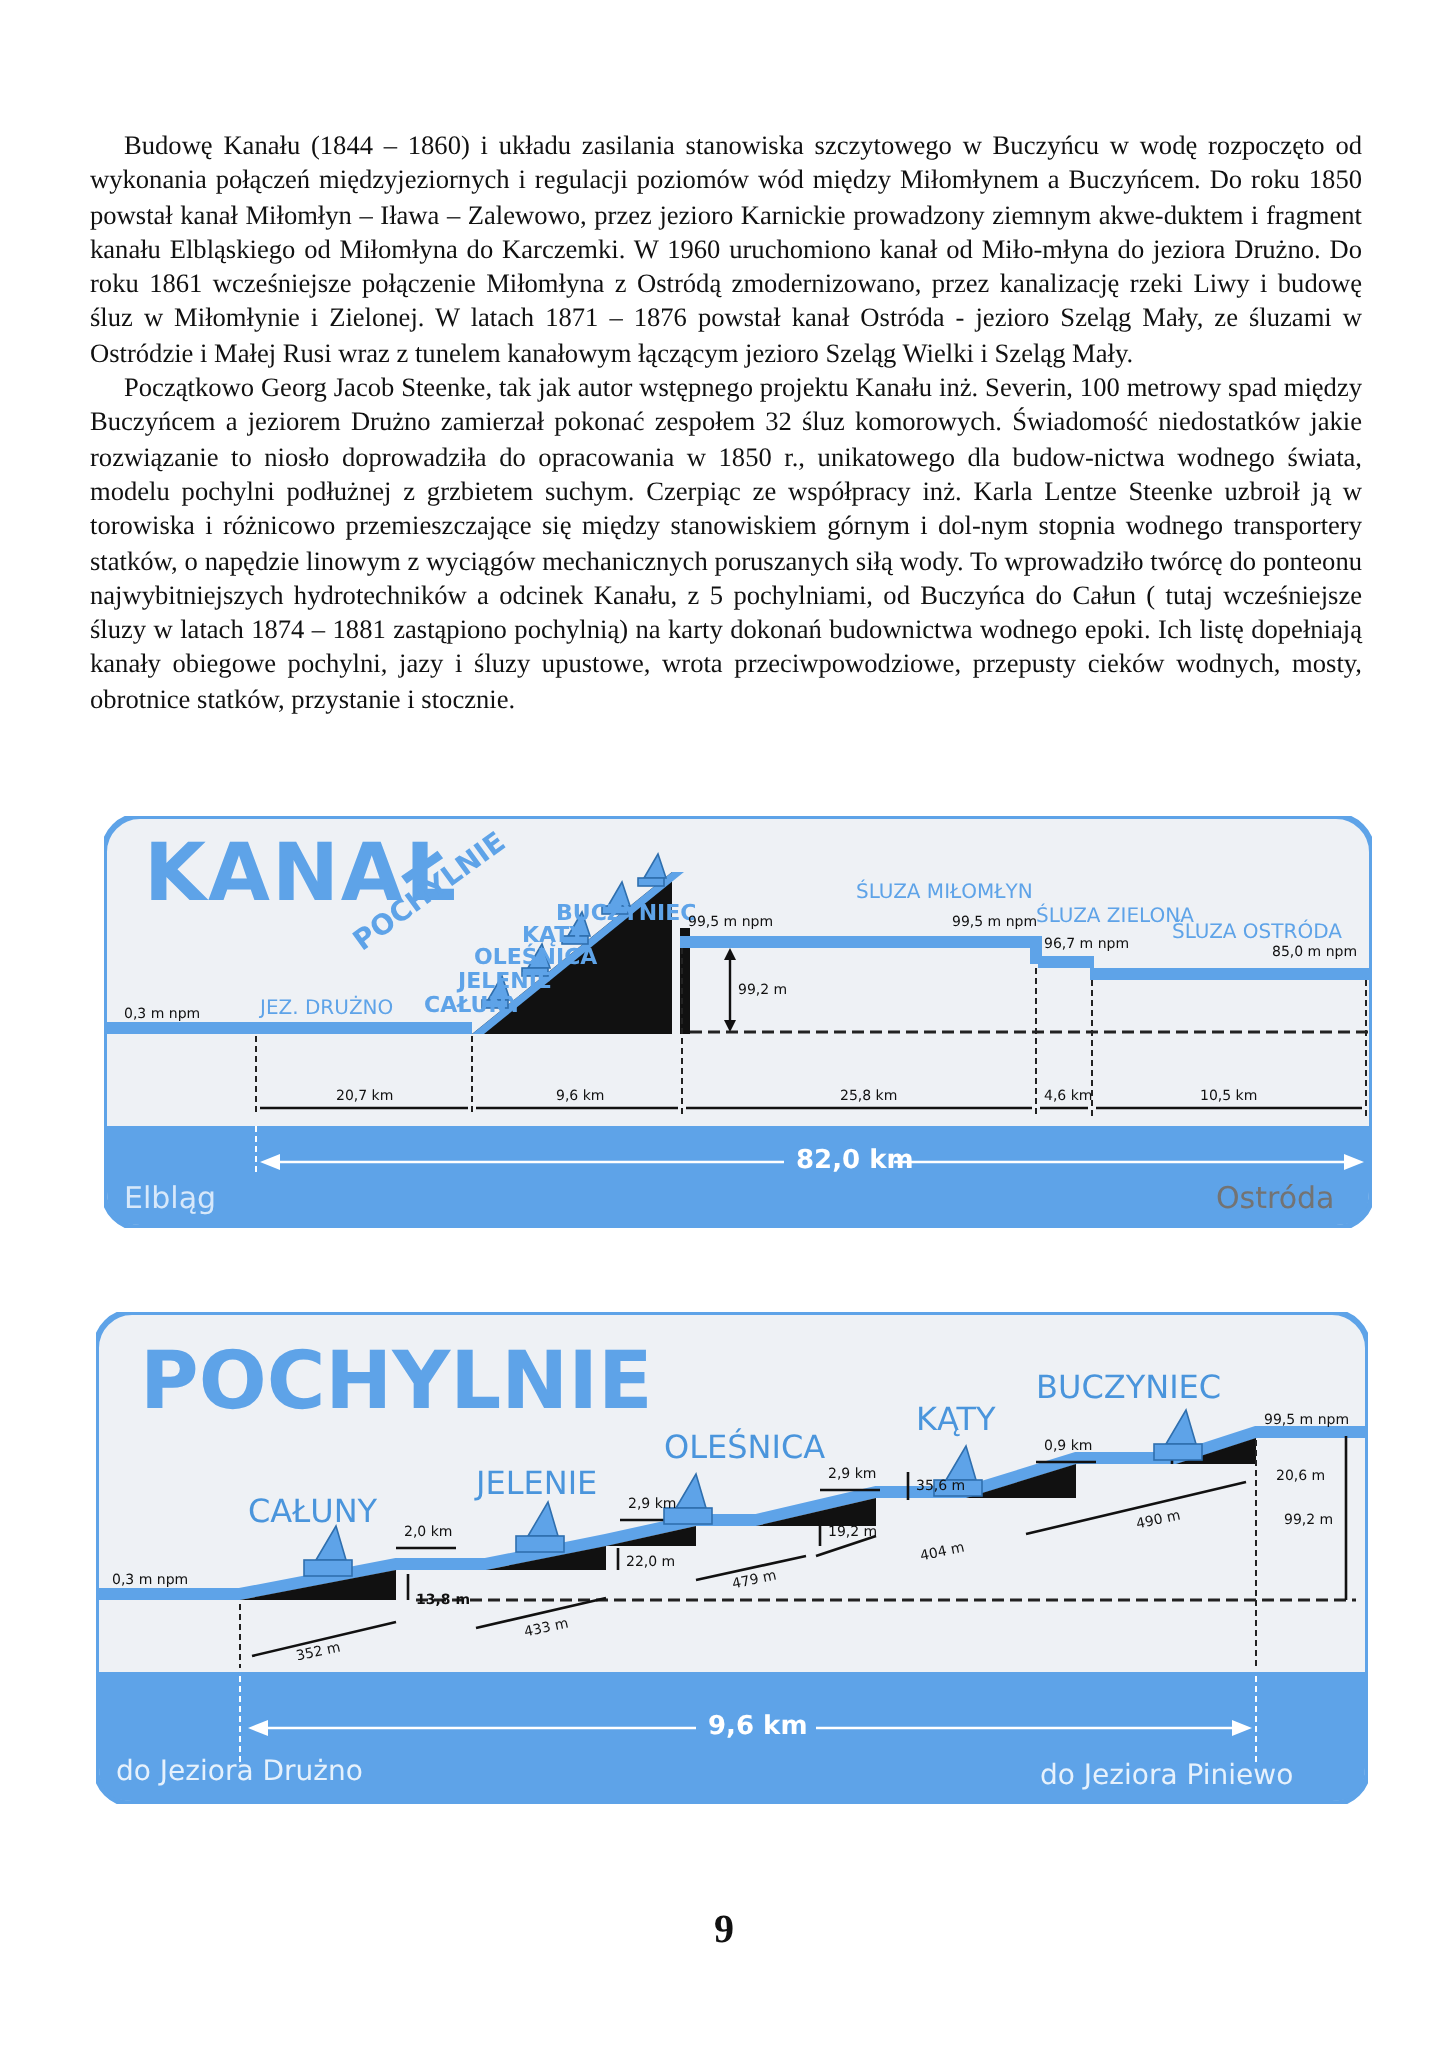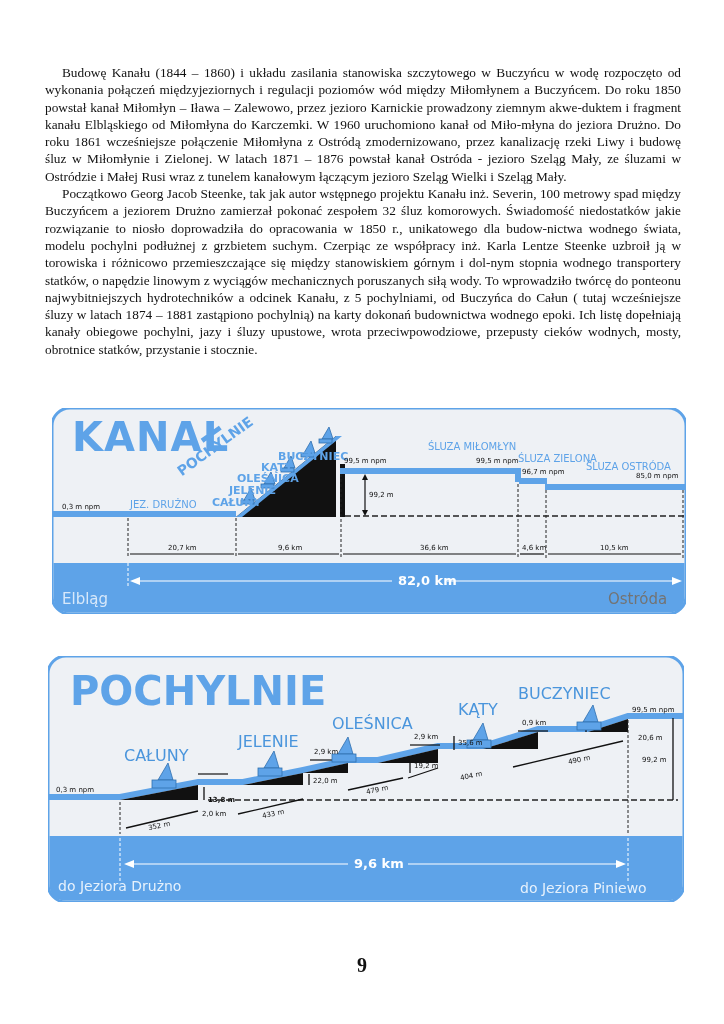--- a/index.html
+++ b/index.html
@@ -99,21 +99,21 @@
     <div class="t-sans" style="position:absolute;left:292px;top:49px;font-size:7px;color:#111;">99,5 m npm</div>
     <div class="t-sans" style="position:absolute;left:424px;top:49px;font-size:7px;color:#111;">99,5 m npm</div>
     <div class="t-sans" style="position:absolute;left:470px;top:60px;font-size:7px;color:#111;">96,7 m npm</div>
     <div class="t-sans" style="position:absolute;left:584px;top:64px;font-size:7px;color:#111;">85,0 m npm</div>
     <div class="t-sans" style="position:absolute;left:376px;top:33px;font-size:10px;color:#5ea3e8;">ŚLUZA MIŁOMŁYN</div>
     <div class="t-sans" style="position:absolute;left:466px;top:45px;font-size:10px;color:#5ea3e8;">ŚLUZA ZIELONA</div>
     <div class="t-sans" style="position:absolute;left:534px;top:53px;font-size:10px;color:#5ea3e8;">ŚLUZA OSTRÓDA</div>
     <div class="t-sans" style="position:absolute;left:317px;top:83px;font-size:7px;color:#111;">99,2 m</div>
     <div class="t-sans" style="position:absolute;left:116px;top:136px;font-size:7px;color:#111;">20,7 km</div>
     <div class="t-sans" style="position:absolute;left:226px;top:136px;font-size:7px;color:#111;">9,6 km</div>
-    <div class="t-sans" style="position:absolute;left:368px;top:136px;font-size:7px;color:#111;">36,6 km</div>
+    <div class="t-sans" style="position:absolute;left:368px;top:136px;font-size:7px;color:#111;">25,8 km</div>
     <div class="t-sans" style="position:absolute;left:470px;top:136px;font-size:7px;color:#111;">4,6 km</div>
     <div class="t-sans" style="position:absolute;left:548px;top:136px;font-size:7px;color:#111;">10,5 km</div>
     <div class="t-sans" style="position:absolute;left:346px;top:165px;font-size:13px;font-weight:bold;color:#fff;">82,0 km</div>
     <div class="t-sans" style="position:absolute;left:10px;top:182px;font-size:15px;color:#d7e8fa;">Elbląg</div>
     <div class="t-sans" style="position:absolute;left:556px;top:182px;font-size:15px;color:#737373;">Ostróda</div>
   </div>
 
   <div class="fig" style="left:48px; top:656px;">
     <svg width="636" height="246" viewBox="0 0 636 246" xmlns="http://www.w3.org/2000/svg">
       <rect x="0" y="0" width="636" height="246" rx="18" fill="#eef1f5" stroke="#5ea3e8" stroke-width="3"></rect>
@@ -175,21 +175,21 @@
         <path d="M535 66 l10 -17 l5 17 z"></path>
           <rect x="529" y="66" width="24" height="8"></rect>
       </g>
     </svg>
     <div class="t-sans" style="position:absolute;left:22px;top:12px;font-size:40px;font-weight:bold;color:#5ea3e8;">POCHYLNIE</div>
     <div class="t-sans" style="position:absolute;left:76px;top:90px;font-size:16px;color:#4a95dc;">CAŁUNY</div>
     <div class="t-sans" style="position:absolute;left:190px;top:76px;font-size:16px;color:#4a95dc;">JELENIE</div>
     <div class="t-sans" style="position:absolute;left:284px;top:58px;font-size:16px;color:#4a95dc;">OLEŚNICA</div>
     <div class="t-sans" style="position:absolute;left:410px;top:44px;font-size:16px;color:#4a95dc;">KĄTY</div>
     <div class="t-sans" style="position:absolute;left:470px;top:28px;font-size:16px;color:#4a95dc;">BUCZYNIEC</div>
-    <div class="t-sans" style="position:absolute;left:154px;top:106px;font-size:7px;color:#111;margin-top:48px;">2,0 km</div>
+    <div class="t-sans" style="position:absolute;left:154px;top:106px;font-size:7px;color:#111;">2,0 km</div>
     <div class="t-sans" style="position:absolute;left:266px;top:92px;font-size:7px;color:#111;">2,9 km</div>
     <div class="t-sans" style="position:absolute;left:366px;top:77px;font-size:7px;color:#111;">2,9 km</div>
     <div class="t-sans" style="position:absolute;left:474px;top:63px;font-size:7px;color:#111;">0,9 km</div>
     <div class="t-sans" style="position:absolute;left:160px;top:140px;font-size:7px;color:#111;font-weight:bold;">13,8 m</div>
     <div class="t-sans" style="position:absolute;left:265px;top:121px;font-size:7px;color:#111;">22,0 m</div>
     <div class="t-sans" style="position:absolute;left:366px;top:106px;font-size:7px;color:#111;">19,2 m</div>
     <div class="t-sans" style="position:absolute;left:410px;top:83px;font-size:7px;color:#111;">35,6 m</div>
     <div class="t-sans" style="position:absolute;left:590px;top:78px;font-size:7px;color:#111;">20,6 m</div>
     <div class="t-sans" style="position:absolute;left:100px;top:166px;font-size:7px;color:#111;transform:rotate(-12deg);">352 m</div>
     <div class="t-sans" style="position:absolute;left:214px;top:154px;font-size:7px;color:#111;transform:rotate(-12deg);">433 m</div>

